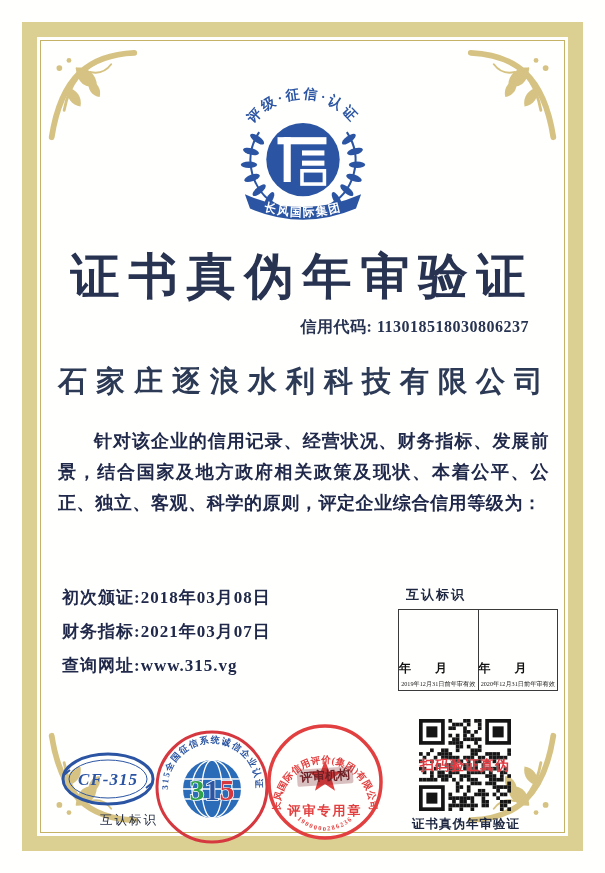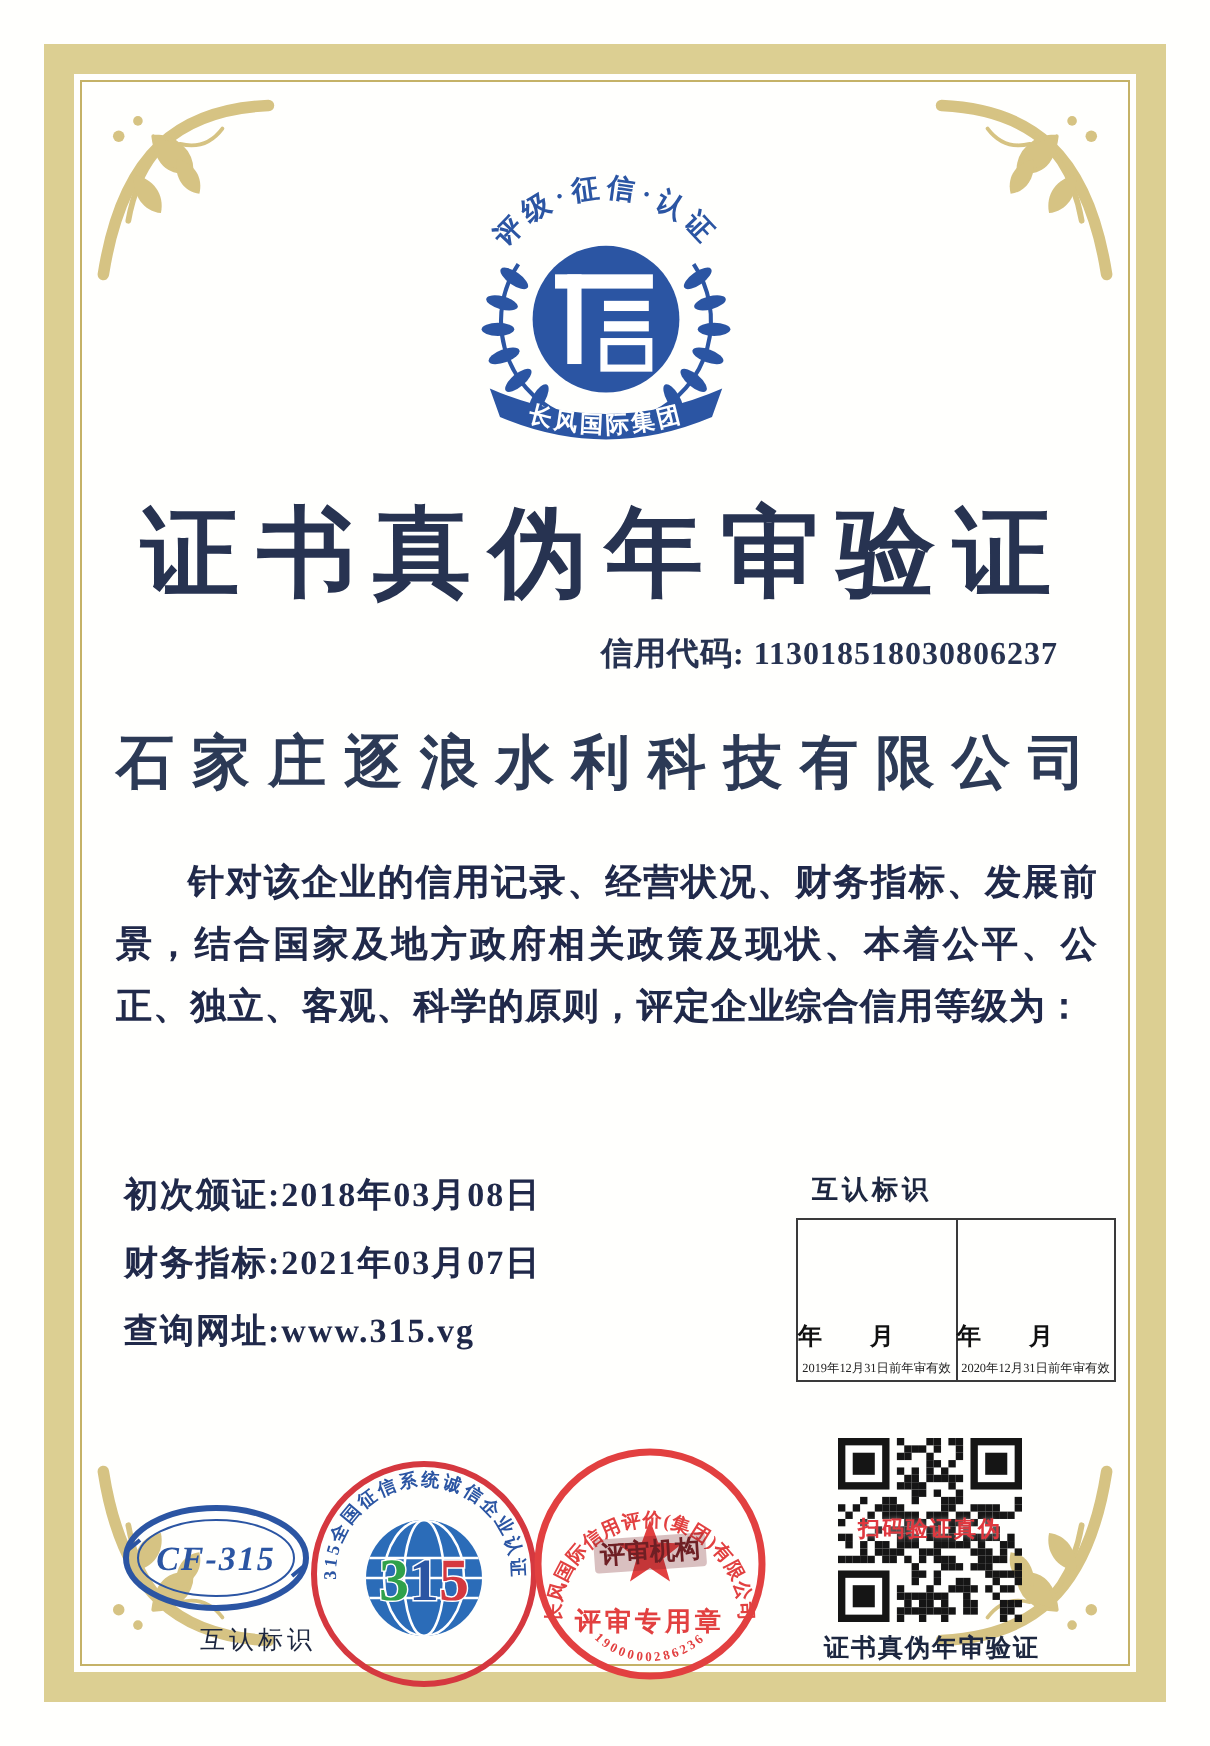--- a/index.html
+++ b/index.html
@@ -42,21 +42,21 @@
   .annual .cell:first-child{border-right:1.5px solid #3a3a3a;}
   .annual .ym{position:absolute;left:0;right:0;bottom:13px;text-align:left;
     font-size:12px;font-weight:bold;white-space:pre;color:#111;}
   .annual .note{position:absolute;left:0;right:0;bottom:1px;text-align:center;
     font-size:6.2px;white-space:nowrap;color:#222;}
   
   .stamp{position:absolute;}
   .mutual-caption{position:absolute;left:58px;top:812px;width:100px;text-align:right;
     font-size:12.5px;font-weight:normal;color:#1d2740;letter-spacing:2px;}
   .qr-wrap{position:absolute;left:419px;top:719px;width:92px;height:92px;}
-  .qr-overlay{position:absolute;left:0;right:0;top:38px;text-align:center;font-size:11px;
+  .qr-overlay{position:absolute;left:0;right:0;top:38px;text-align:center;font-size:14px;
     font-weight:bold;color:#e0383f;letter-spacing:1px;text-shadow:0 0 2px rgba(255,255,255,.5);}
   .qr-caption{position:absolute;left:407px;top:816px;width:118px;text-align:center;
     font-size:12.5px;font-weight:bold;color:#1d2740;letter-spacing:1px;}
 </style>
 </head>
 <body>
 
 <div id="page">
 
   <div class="gold-frame"></div>

